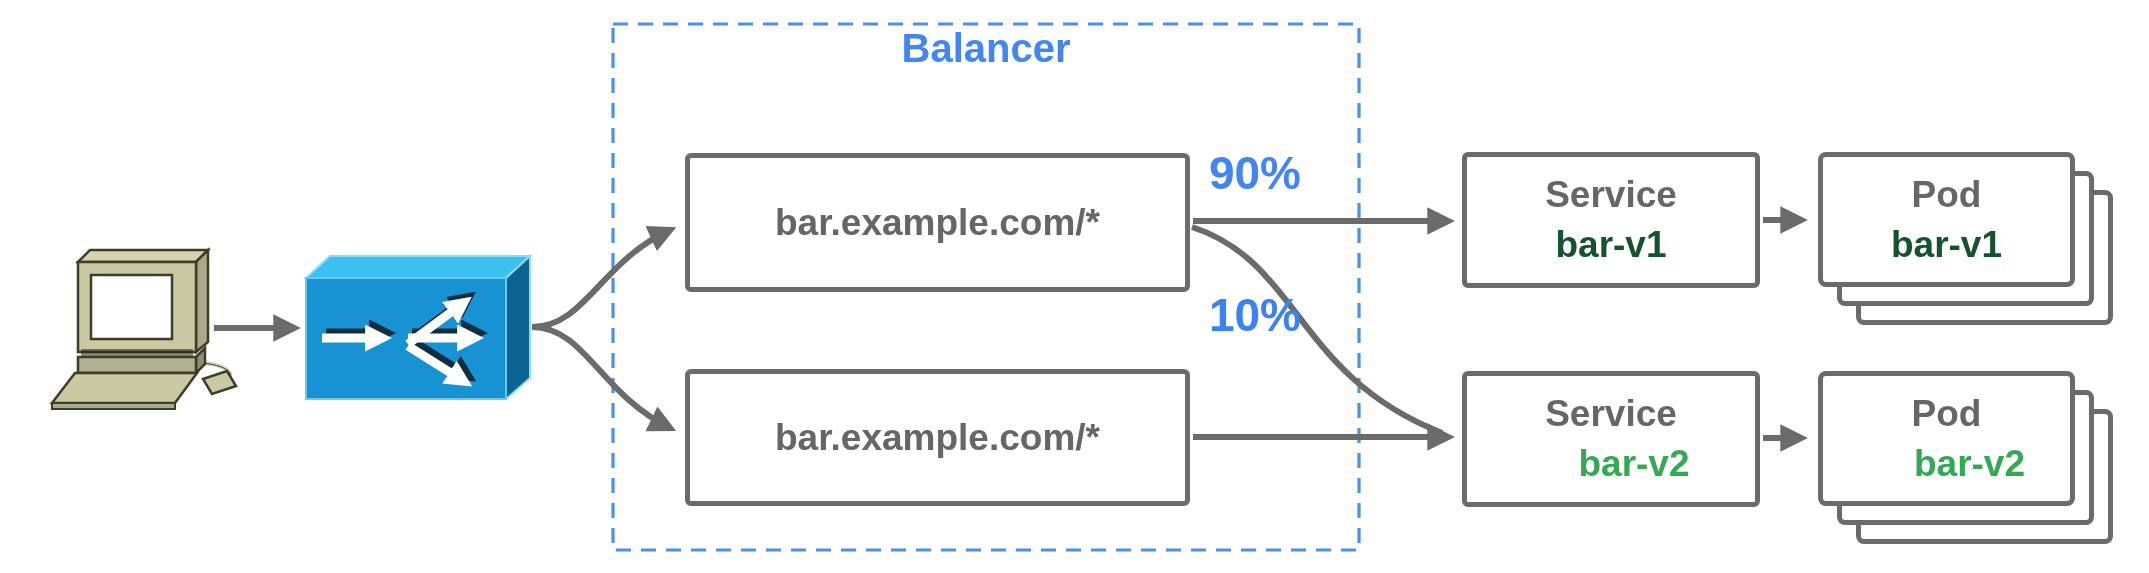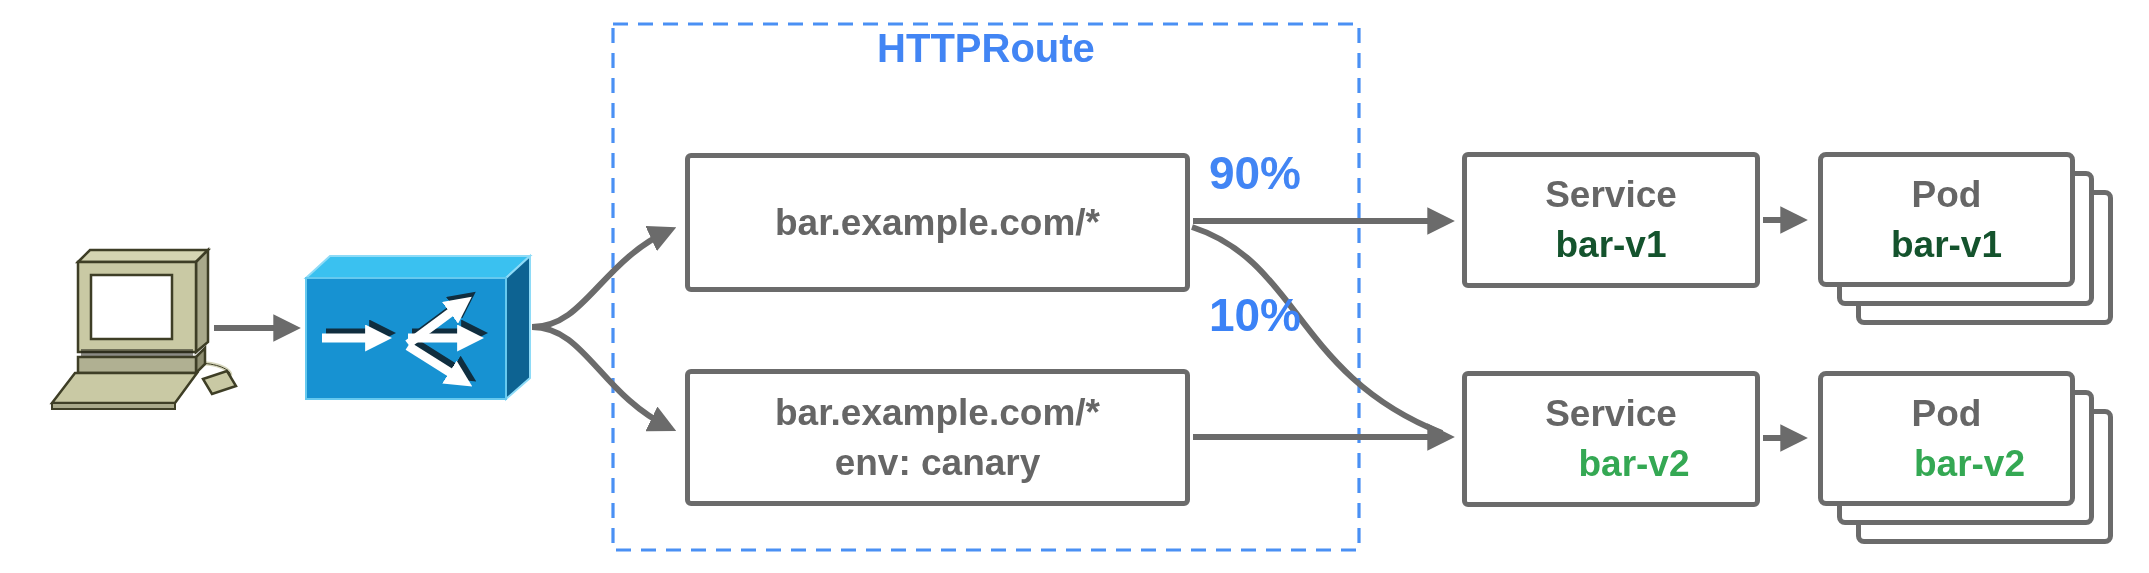--- a/index.html
+++ b/index.html
@@ -126,30 +126,29 @@
     </g>
 
     <path d="M 22 100 L 80 100" stroke="#ffffff" stroke-width="9" fill="none" marker-end="url(#whead)"></path>
     <path d="M 108 106 L 162 66" stroke="#ffffff" stroke-width="9" fill="none" marker-end="url(#whead)"></path>
     <path d="M 108 100 L 172 100" stroke="#ffffff" stroke-width="9" fill="none" marker-end="url(#whead)"></path>
     <path d="M 108 108 L 162 142" stroke="#ffffff" stroke-width="9" fill="none" marker-end="url(#whead)"></path>
   </svg>
 
 
   <div class="abs httproute-label">
-    <div>HTTPRoute</div>
+    <div>Balancer</div>
   </div>
 
   <div class="abs node route-box-1">
     <div>bar.example.com/*</div>
   </div>
 
   <div class="abs node route-box-2">
     <div>bar.example.com/*</div>
-    <div>env: canary</div>
   </div>
 
   <div class="abs pct pct-90">90%</div>
   <div class="abs pct pct-10">10%</div>
 
   <div class="abs node service-box-1">
     <div>Service</div>
     <div class="text-blue">bar-v1</div>
   </div>
 

